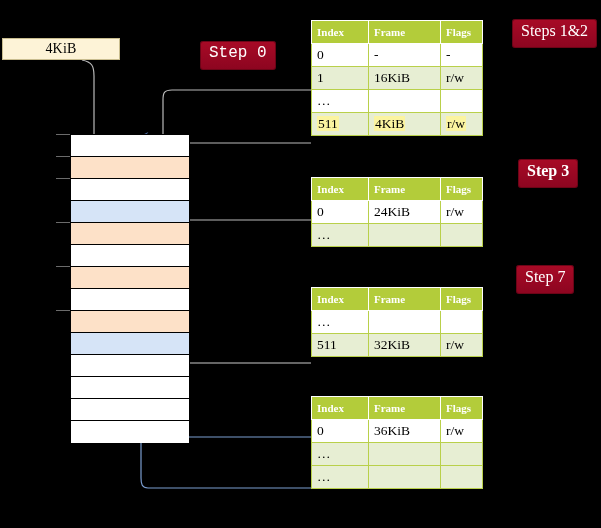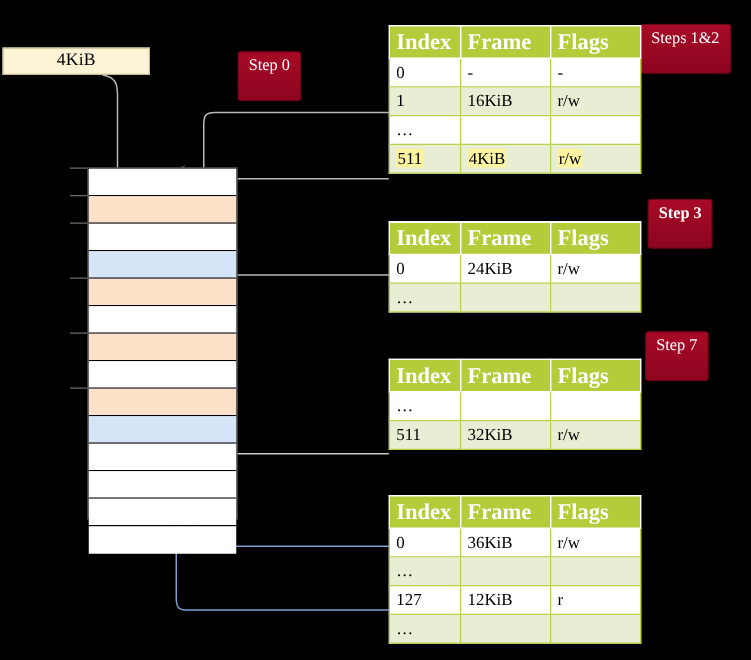--- a/index.html
+++ b/index.html
@@ -48,28 +48,28 @@
     color: #000;
     letter-spacing: .2px;
   }
 
   
   .badge {
     position: absolute;
     background: #9c0722;
     background-image: linear-gradient(#a80a26, #8c0520);
     color: #ffffff;
-    font-size: 13px;
+    font-size: 16px;
     line-height: 1;
-    padding: 4px 9px 23px 9px;
+    padding: 4px 9px 9px 9px;
     border-radius: 3px;
     white-space: nowrap;
     box-shadow: 0 0 0 1px #6d0417 inset;
   }
-  .badge-step0  { left: 190px; top: 41px; }
+  .badge-step0  { left: 200px; top: 41px; font-family: Liberation Mono, monospace; }
   .badge-steps12{ left: 512px; top: 19px; }
   .badge-step3  { left: 518px; top: 159px; font-weight: bold; }
   .badge-step4  { left: 516px; top: 265px; }
 
   
   #memcol {
     position: absolute;
     left: 70px;
     top: 134px;
     width: 120px;
@@ -115,32 +115,32 @@
     text-align: left;
     font-weight: normal;
     vertical-align: middle;
     overflow: hidden;
     white-space: nowrap;
   }
   .ptable th {
     background: #b3cc3a;
     color: #ffffff;
     font-weight: bold;
-    font-size: 18px;
+    font-size: 11px;
     border-color: #ffffff;
   }
   .ptable td.r-white { background: #ffffff; }
   .ptable td.r-tint  { background: #e7eed3; }
   .ptable td .hl {
     background: #fbf4a0;
     padding: 0 1px;
   }
   .col-index { width: 57px; }
   .col-frame { width: 72px; }
-  .col-flags { width: 72px; }
+  .col-flags { width: 42px; }
 
   #pt1 { left: 311px; top: 20px; }
   #pt2 { left: 311px; top: 177px; }
   #pt3 { left: 311px; top: 287px; }
   #pt4 { left: 311px; top: 396px; }
 </style>
 </head>
 <body>
 
 <div id="stage">
@@ -293,25 +293,20 @@
           <td class="col-index r-white">0</td>
           <td class="col-frame r-white">36KiB</td>
           <td class="col-flags r-white">r/w</td>
         </tr>
         <tr>
           <td class="col-index r-tint">…</td>
           <td class="col-frame r-tint"></td>
           <td class="col-flags r-tint"></td>
         </tr>
         <tr>
-          <td class="col-index r-white">127</td>
-          <td class="col-frame r-white">12KiB</td>
-          <td class="col-flags r-white">r</td>
-        </tr>
-        <tr>
           <td class="col-index r-tint">…</td>
           <td class="col-frame r-tint"></td>
           <td class="col-flags r-tint"></td>
         </tr>
       </tbody>
     </table>
 
 </div>
 
 </body></html>

